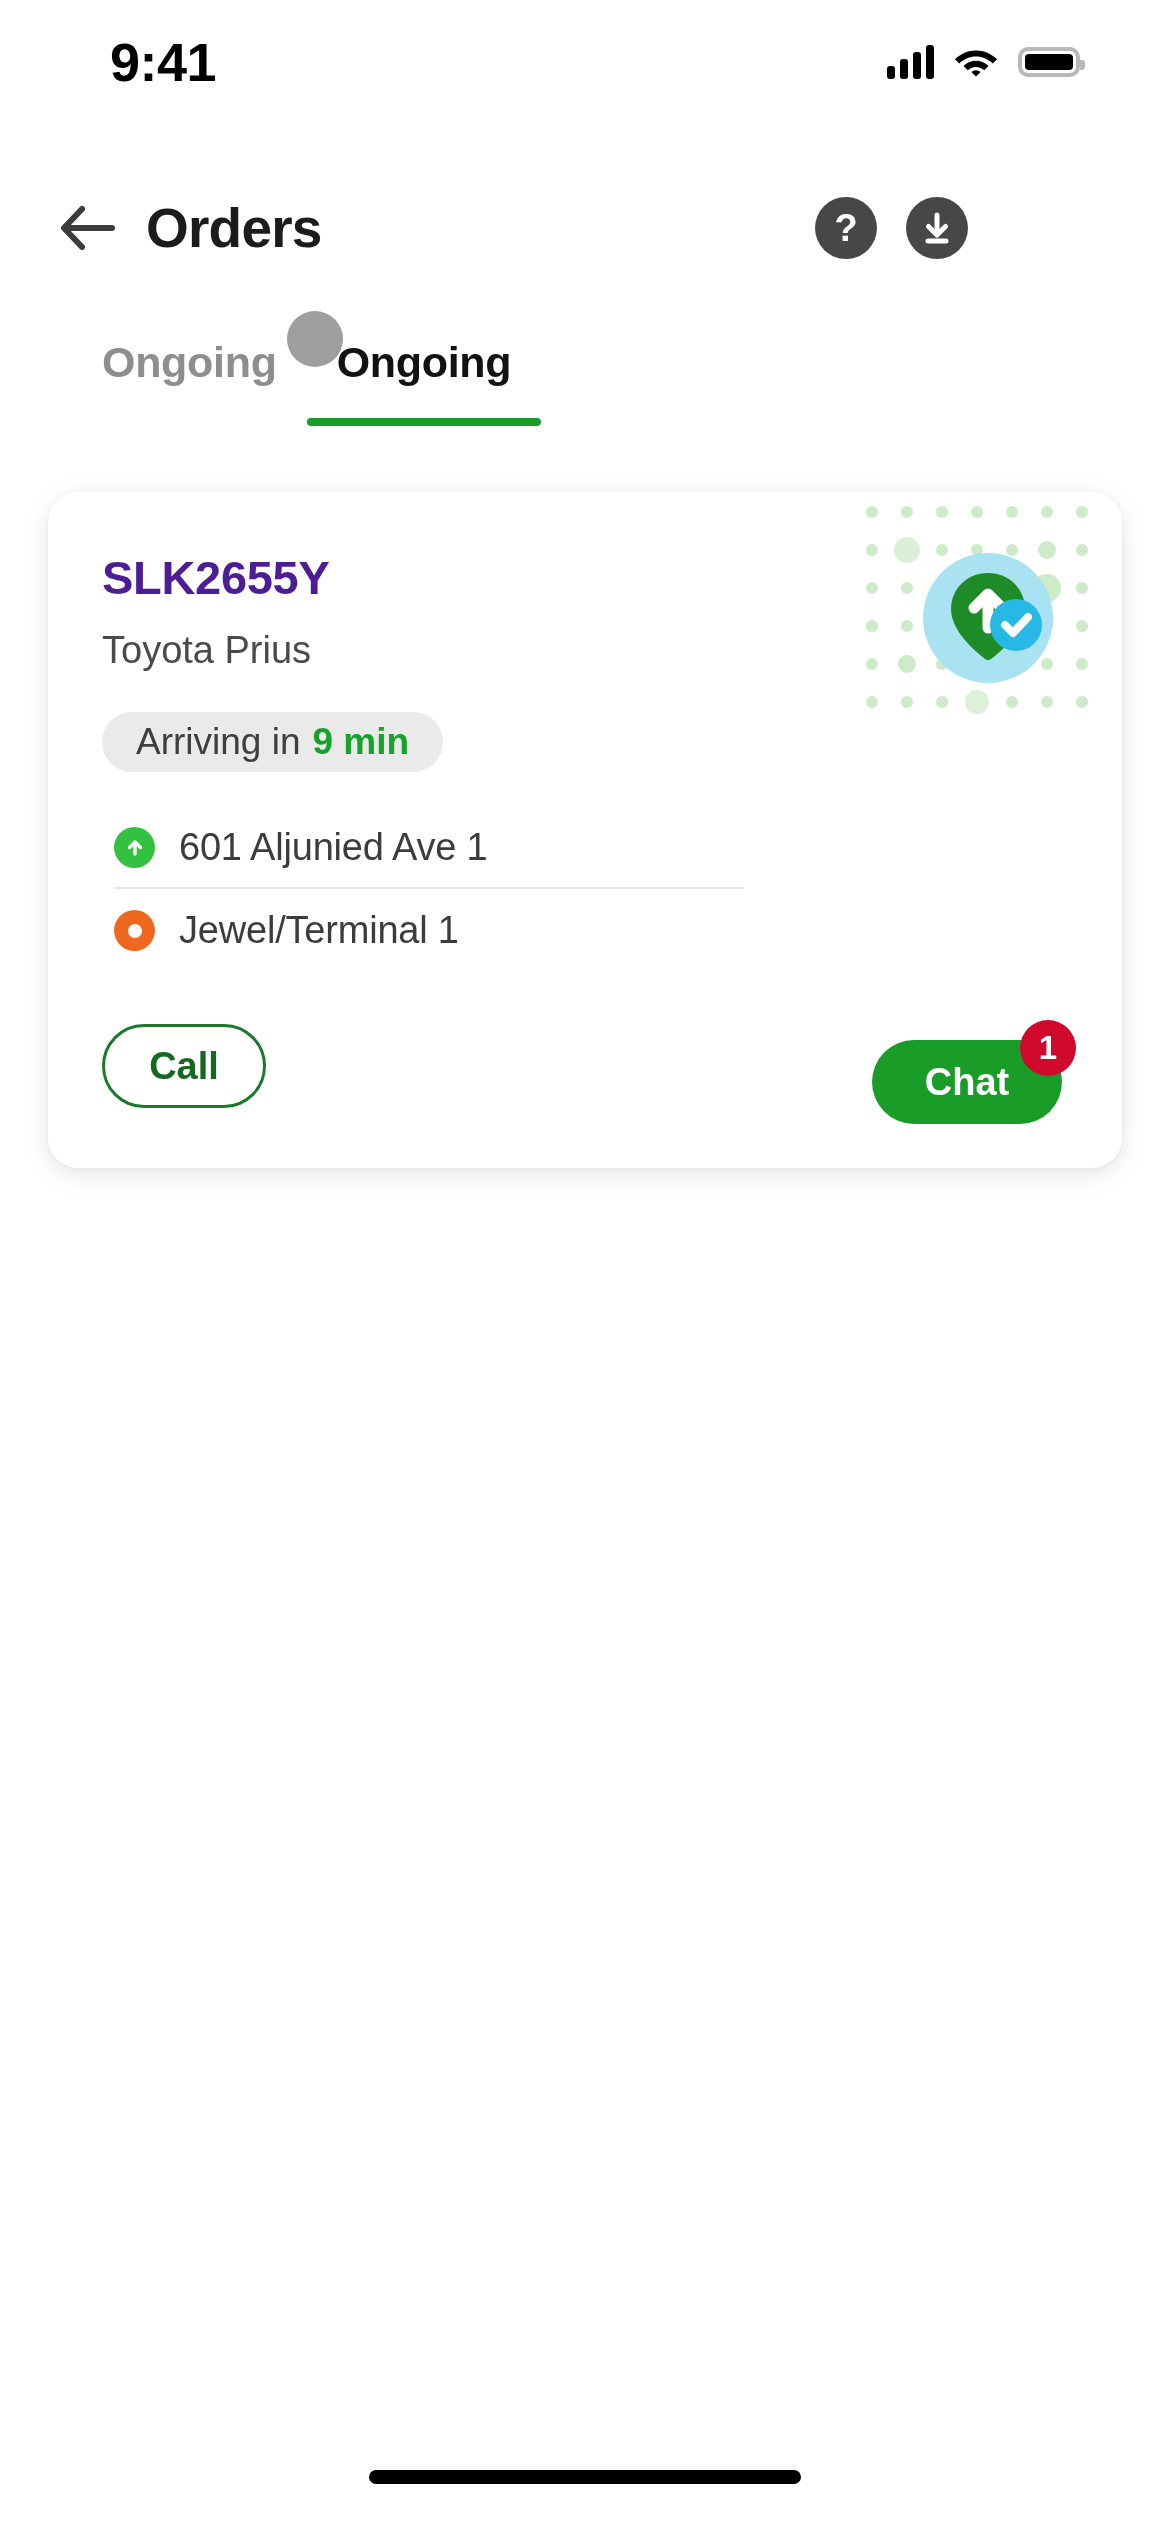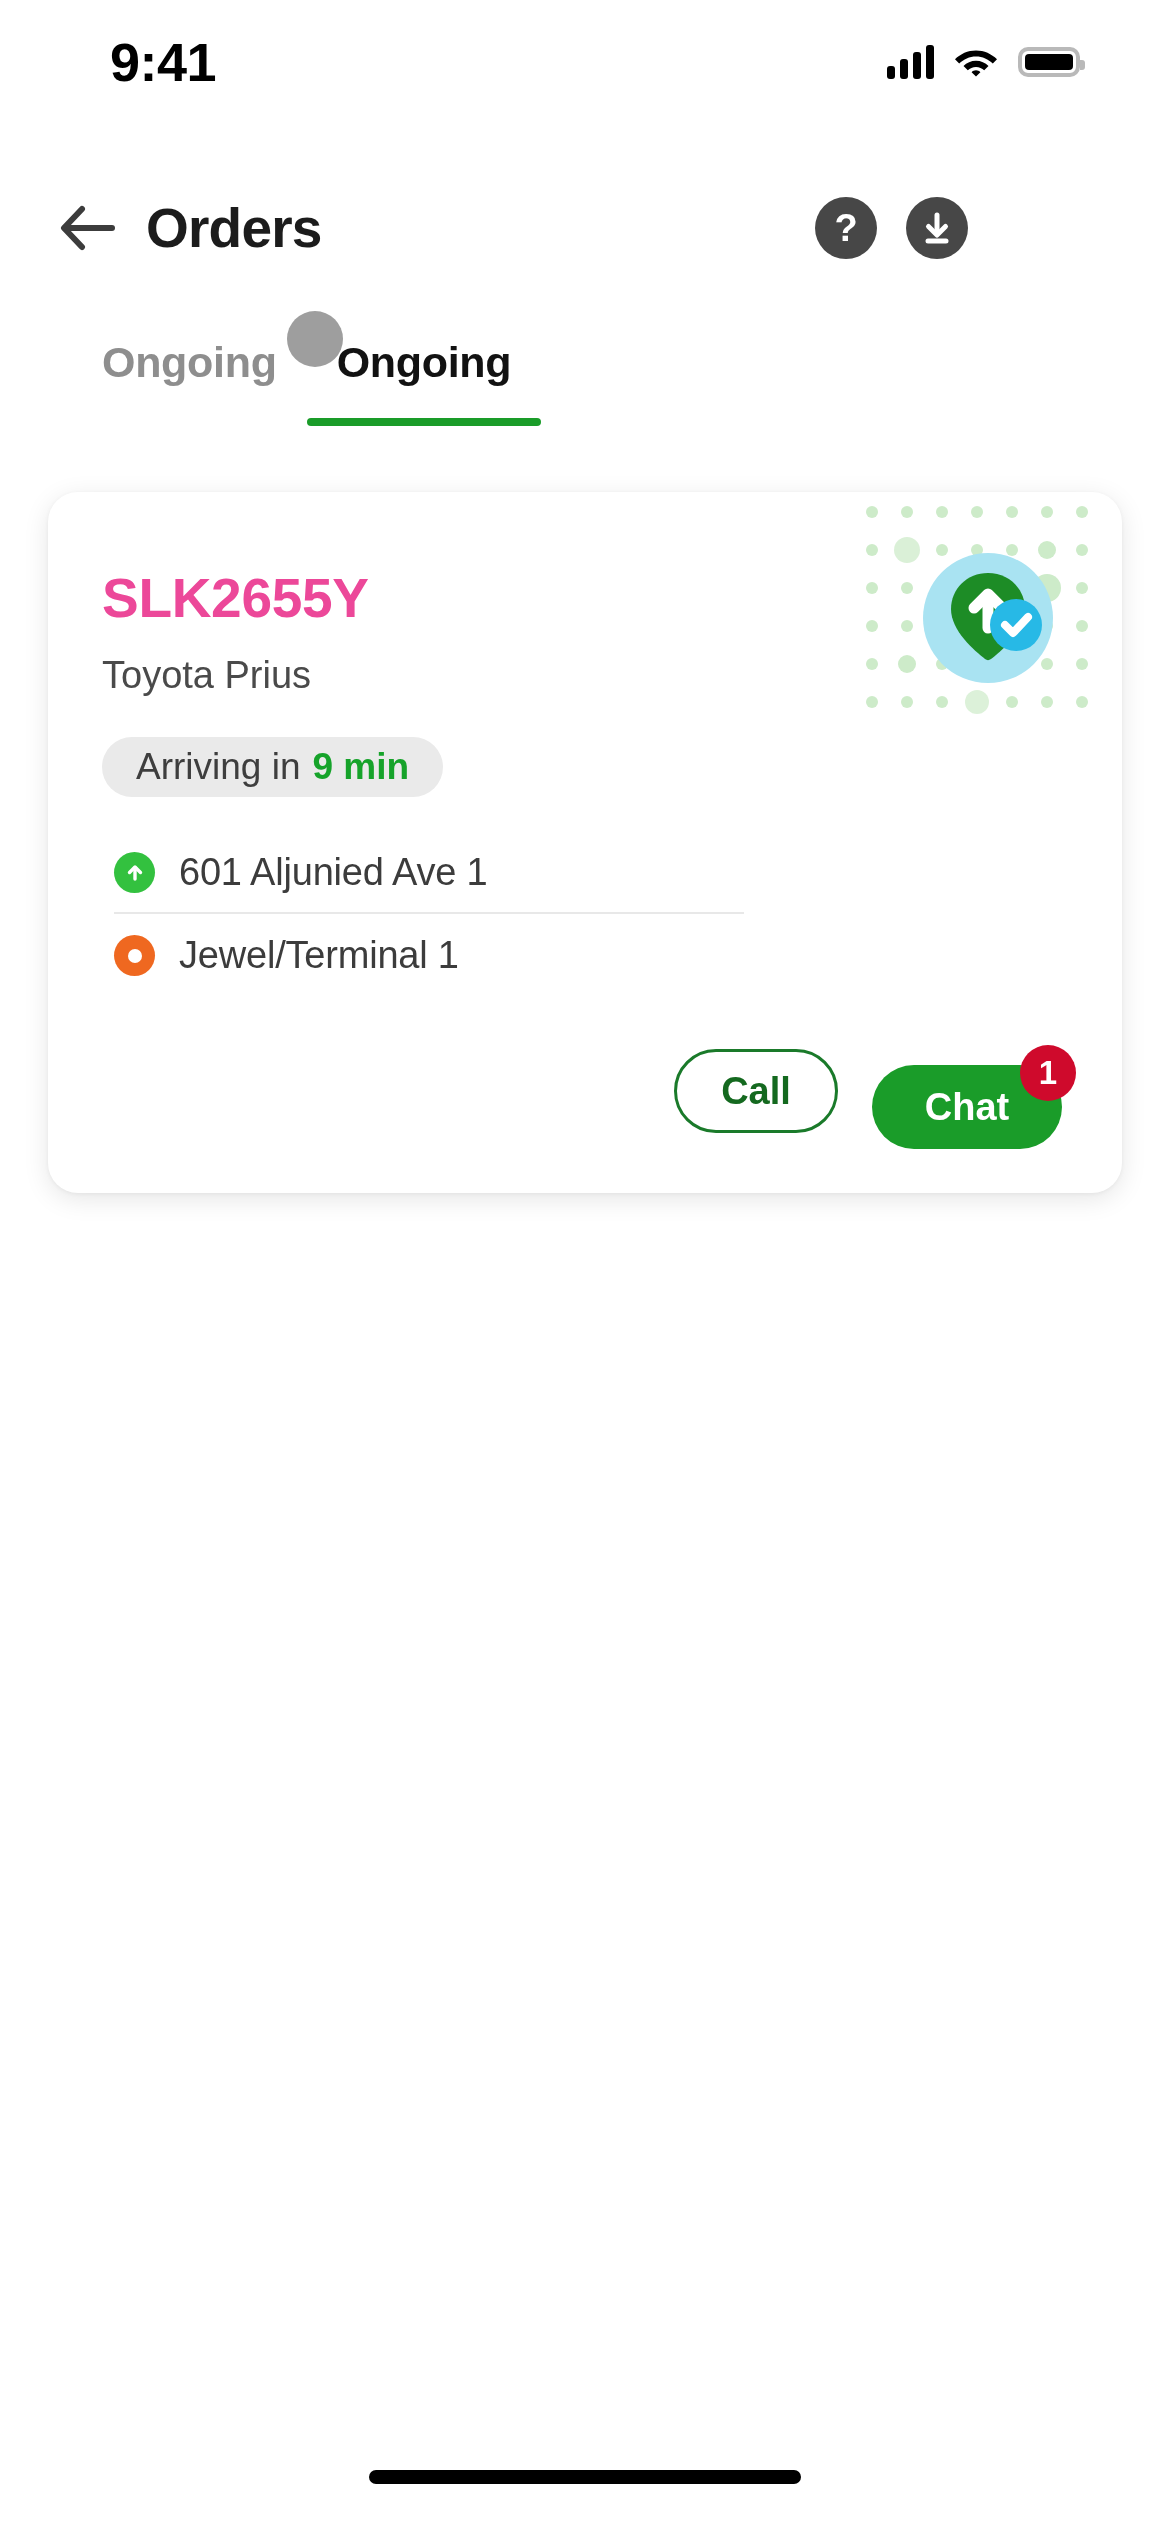--- a/index.html
+++ b/index.html
@@ -89,21 +89,21 @@
   
   .card{
     position:absolute; top:492px; left:48px; width:1074px; height:256px;
     height:auto; padding:0; background:#fff; border-radius:30px;
     box-shadow:0 6px 26px rgba(0,0,0,0.10), 0 1px 4px rgba(0,0,0,0.05);
     overflow:hidden;
   }
   .card-body{ position:relative; padding:58px 54px 44px 54px; }
 
   .plate{
-    font-size:55px; font-weight:700; color:#ec4899; letter-spacing:-0.3px;margin-top:16px;
+    font-size:47px; font-weight:700; color:#4c1d95; letter-spacing:-0.3px;
   }
   .vehicle{
     font-size:38px; font-weight:400; color:#4a4a4a; margin-top:24px;
   }
 
   .eta-pill{
     display:inline-flex; align-items:center; margin-top:40px;
     background:#eaeaea; border-radius:40px; padding:9px 34px;
   }
   .eta-pill span{ font-size:37px; }
@@ -122,21 +122,21 @@
     flex:none; width:41px; height:41px; border-radius:50%; background:#ef6820;
     display:flex; align-items:center; justify-content:center;
   }
   .pin-dot i{ width:14px; height:14px; background:#fff; border-radius:50%; display:block; }
   .addr{ font-size:38px; color:#3c3c3c; font-weight:400; letter-spacing:-0.2px; }
   .route-div{
     height:2px; background:#e8e8e8; margin:4px 0 4px 12px; width:630px;
   }
 
   .card-actions{
-    display:flex; justify-content:flex-end; align-items:center;
+    display:flex; justify-content:space-between; align-items:center;
     gap:34px; margin-top:42px; padding-right:6px;
   }
   .btn{
     height:84px; border-radius:44px; display:flex; align-items:center;
     justify-content:center; cursor:pointer; font-size:38px; font-weight:700;
   }
   .btn-call{
     width:164px; border:3px solid #1a7a2a; color:#14691f; background:#fff;
   }
   .btn-chat{

